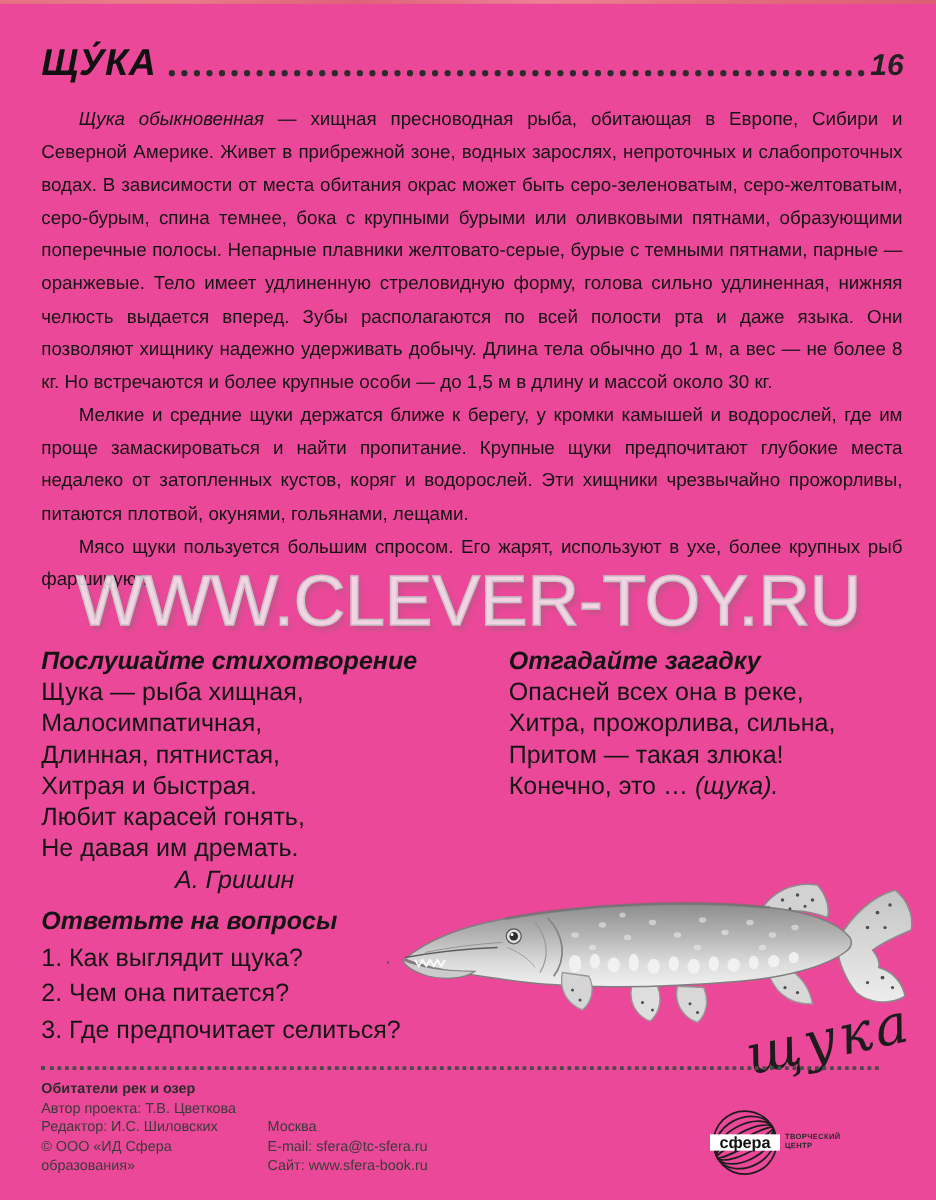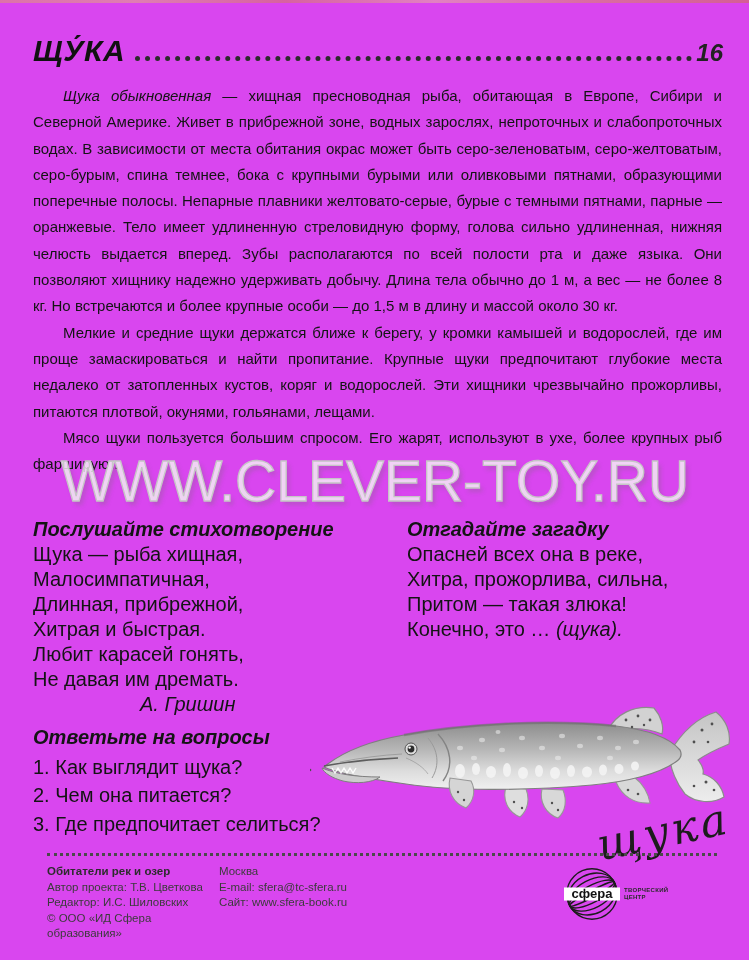--- a/index.html
+++ b/index.html
@@ -1,20 +1,20 @@
 <!DOCTYPE html>
 <html><head>
 <meta charset="utf-8">
 <style>
   * { margin: 0; padding: 0; box-sizing: border-box; }
   html, body { background: #e9e9e9; }
   .page {
     position: relative;
     width: 749px; height: 960px;
-    background: #d946ef;
+    background: #ec4899;
     overflow: hidden;
     font-family: "Liberation Sans", sans-serif;
     color: #1a1a1a;
     margin: 0 auto;
   }
   .top-edge-line {
     position: absolute; top: 0; left: 0; width: 749px; height: 3px;
     background: linear-gradient(90deg,
       rgba(224,150,110,.55) 0%, rgba(230,180,120,.5) 18%,
       rgba(214,120,95,.55) 38%, rgba(236,200,140,.45) 58%,
@@ -74,25 +74,25 @@
   .fish-wrap { position: absolute; top: 670px; left: 310px; width: 428px; height: 172px; }
   
   .handwritten {
     position: absolute; top: 806px; left: 596px;
     font-family: "DejaVu Serif", serif; font-style: italic;
     font-size: 44px; color: #1c1c1c; letter-spacing: 3px;
     transform: rotate(-12deg);
   }
   
   .footer {
-    position: absolute; top: 853px; left: 47px; width: 670px;
+    position: absolute; top: 853px; left: 33px; width: 670px;
     border-top: 3px dotted #4a4a4a;
     padding-top: 8px;
-    display: flex; align-items: flex-start;
-    font-size: 11.5px; line-height: 15.5px; color: #3b3b3b;
+    display: flex; align-items: flex-end;
+    font-size: 11.5px; line-height: 15.5px; color: #3b3b3b; gap: 9px;
   }
   .footer-col1 { width: 172px; }
   .footer-col2 { width: 195px; }
   .footer-series { font-weight: bold; color: #2c2c2c; }
   .logo-block { display: flex; align-items: center; margin-left: 150px; margin-top: 2px; }
   .logo-subtext {
     width: 50px; font-size: 6px; line-height: 7px; font-weight: bold;
     color: #2a2a2a; margin-left: 4px; letter-spacing: .3px;
   }
 </style>
@@ -113,21 +113,21 @@
     <p>Мелкие и средние щуки держатся ближе к берегу, у кромки камышей и водорослей, где им проще замаскироваться и найти пропитание. Крупные щуки предпочитают глубокие места недалеко от затопленных кустов, коряг и водорослей. Эти хищники чрезвычайно прожорливы, питаются плотвой, окунями, гольянами, лещами.</p>
     <p>Мясо щуки пользуется большим спросом. Его жарят, используют в ухе, более крупных рыб фаршируют.</p>
   </div>
 
   <div class="watermark">WWW.CLEVER-TOY.RU</div>
 
   <div class="col-block poem">
     <div class="col-heading">Послушайте стихотворение</div>
     <div>Щука — рыба хищная,</div>
     <div>Малосимпатичная,</div>
-    <div>Длинная, прибрежной,</div>
+    <div>Длинная, пятнистая,</div>
     <div>Хитрая и быстрая.</div>
     <div>Любит карасей гонять,</div>
     <div>Не давая им дремать.</div>
     <div class="poem-author">А. Гришин</div>
   </div>
 
   <div class="col-block riddle">
     <div class="col-heading">Отгадайте загадку</div>
     <div>Опасней всех она в реке,</div>
     <div>Хитра, прожорлива, сильна,</div>

